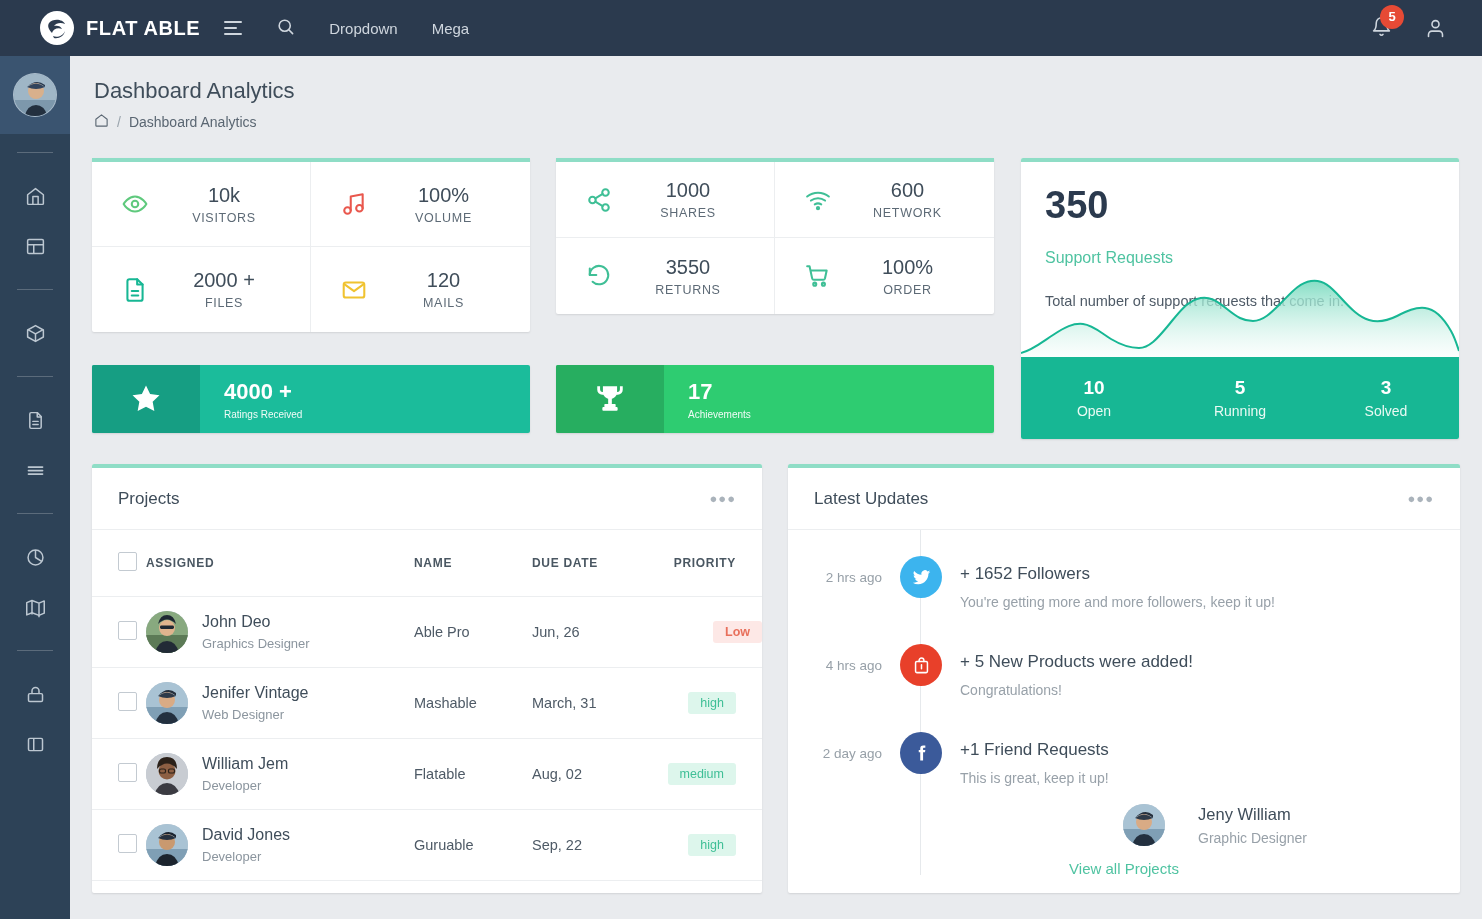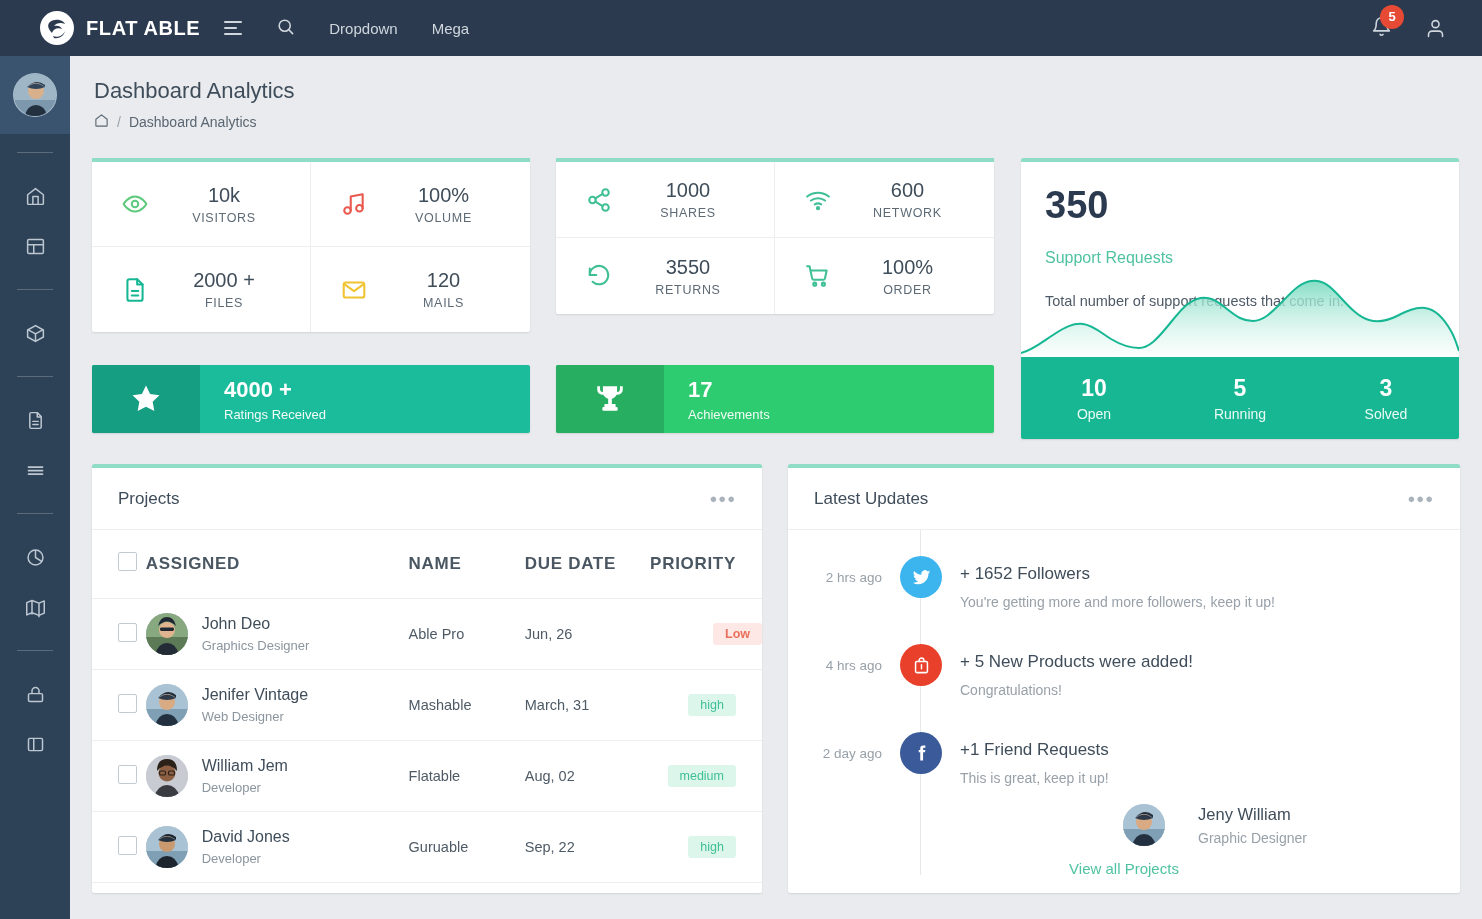--- a/index.html
+++ b/index.html
@@ -80,38 +80,38 @@
   .stat-lab { font-size: 12.5px; color: #5d6a76; letter-spacing: .7px; margin-top: 4px; }
 
   
   .support-num { font-size: 38px; color: #2b3a4e; font-weight: bold; line-height: 1; }
   .support-sub { font-size: 16px; color: #4fc3a1; margin-top: 25px; }
   .support-desc { font-size: 14.5px; color: #4e5a66; margin-top: 26px; }
   .support-wave { position: absolute; left: 0; right: 0; bottom: 82px; height: 92px; }
   .support-foot { position: absolute; left: 0; right: 0; bottom: 0; height: 82px; background: #17b794;
     display: flex; }
   .foot-cell { flex: 1; display: flex; flex-direction: column; align-items: center; justify-content: center; }
-  .foot-num { color: #fff; font-size: 23px; font-weight: bold; }
+  .foot-num { color: #fff; font-size: 19px; font-weight: bold; }
   .foot-lab { color: #eafaf4; font-size: 14px; margin-top: 4px; }
 
   
   .banner { position: absolute; height: 68px; border-radius: 2px; display: flex; overflow: hidden;
     box-shadow: 0 1px 2px rgba(0,0,0,.10); }
   .banner-ico { width: 108px; display: flex; align-items: center; justify-content: center; }
   .banner-body { flex: 1; display: flex; flex-direction: column; justify-content: center; padding-left: 24px; }
   .banner-val { color: #fff; font-size: 22px; font-weight: bold; }
-  .banner-lab { color: #f1fbf7; font-size: 13px; margin-top: 4px; }
+  .banner-lab { color: #f1fbf7; font-size: 10px; margin-top: 4px; }
 
   
   .panel-head { height: 66px; display: flex; align-items: center; padding: 4px 26px 0 26px;
     border-bottom: 1px solid #eceef0; }
   .panel-title { font-size: 17px; color: #3f4d5a; }
   .dots { margin-left: auto; color: #aab3bb; letter-spacing: 1px; font-size: 13px; cursor: pointer; }
   table.proj { width: 100%; border-collapse: collapse; }
-  table.proj th { text-align: left; font-size: 17px; color: #4a5762; letter-spacing: .7px;
+  table.proj th { text-align: left; font-size: 12px; color: #4a5762; letter-spacing: .7px;
     font-weight: bold; padding: 22px 0; border-bottom: 1px solid #eceef0; }
   table.proj td { border-bottom: 1px solid #eceef0; padding: 14px 0; vertical-align: middle; }
   .chk { width: 19px; height: 19px; border: 1px solid #c3cad1; border-radius: 2px; background: #fff;
     display: inline-block; cursor: pointer; }
   .cell-assigned { display: flex; align-items: center; gap: 14px; }
   .av { width: 42px; height: 42px; border-radius: 50%; overflow: hidden; flex: 0 0 42px; background: #b9c6d1; }
   .p-name { font-size: 16px; color: #3f4d5a; }
   .p-role { font-size: 13px; color: #8b959e; margin-top: 5px; }
   .p-txt { font-size: 14.5px; color: #4e5a66; }
   .pill { display: inline-block; padding: 4px 12px; border-radius: 3px; font-size: 12.5px; }

